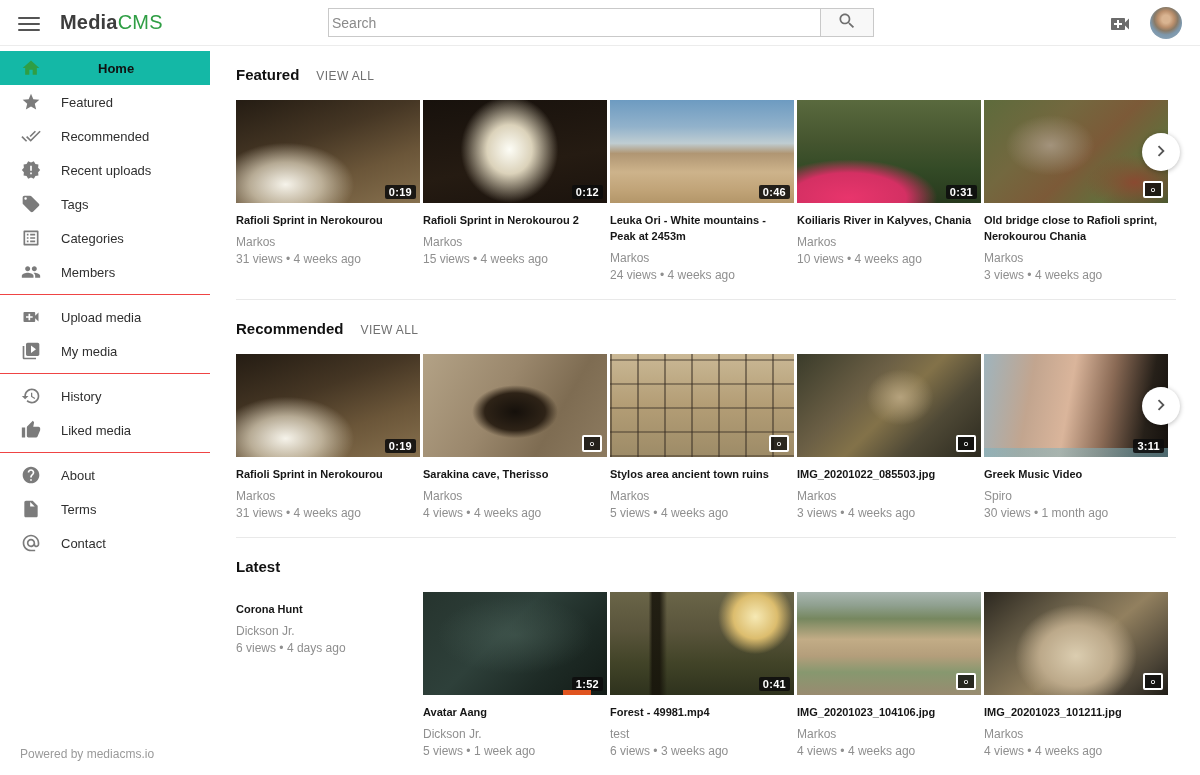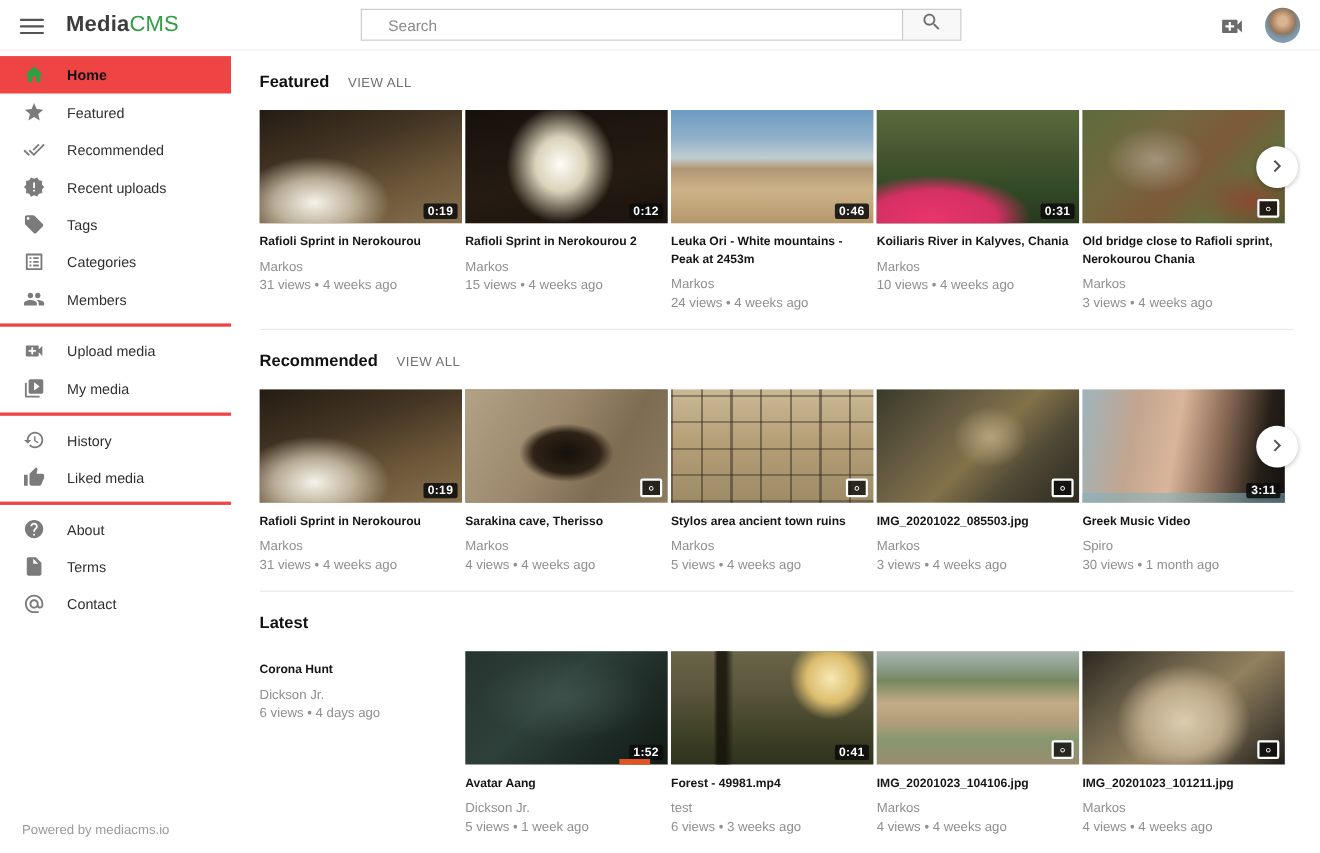--- a/index.html
+++ b/index.html
@@ -9,35 +9,35 @@
   
   .header { position:fixed; top:0; left:0; width:1200px; height:46px; background:#fff;
     border-bottom:1px solid #ececec; z-index:30; }
   .hamburger { position:absolute; left:18px; top:13px; width:22px; height:20px; cursor:pointer; }
   .hamburger span { display:block; height:2px; background:#545454; margin:4px 0; border-radius:1px; }
   .logo { position:absolute; left:60px; top:11px; font-size:20px; letter-spacing:.2px; cursor:pointer; }
   .logo .l1 { color:#3d3d3d; font-weight:700; }
   .logo .l2 { color:#2f9e44; font-weight:500; }
   .searchwrap { position:absolute; left:328px; top:8px; display:flex; }
   .searchwrap input { width:492px; height:29px; border:1px solid #c9c9c9; border-right:none;
-    padding:0 24px; font-size:14px; color:#7f1d1d; outline:none; font-family:inherit; }
+    padding:0 3px; font-size:14px; color:#7f1d1d; outline:none; font-family:inherit; }
   .searchwrap input::placeholder { color:#8a8a8a; }
   .searchbtn { width:54px; height:29px; border:1px solid #c9c9c9; background:#f8f8f8;
     display:flex; align-items:center; justify-content:center; cursor:pointer; color:#6f6f6f; }
   .hdr-upload { position:absolute; right:68px; top:12px; width:24px; height:24px; color:#6b6b6b; cursor:pointer; }
   .avatar { position:absolute; right:18px; top:7px; width:32px; height:32px; border-radius:50%;
     cursor:pointer; overflow:hidden;
     background: radial-gradient(circle at 50% 38%, #d9b491 16%, #b98e6b 33%, #8a7a66 46%, #7d97ab 62%, #93abbd 100%); }
 
   
   .sidebar { position:fixed; top:46px; left:0; bottom:0; width:210px; background:#fff; z-index:20; }
   .sgroup { padding:5px 0; }
-  .sgroup + .sgroup { border-top:3px solid #ef4444; }
+  .sgroup + .sgroup { border-top:1px solid #ef4444; }
   .side-item { display:flex; align-items:center; height:34px; padding-left:21px; cursor:pointer; }
-  .side-item.active { background:#ef4444; }
+  .side-item.active { background:#14b8a6;gap:37px; }
   .sicon { width:20px; height:20px; color:#7b7b7b; margin-right:20px; flex:none; }
   .side-item.active .sicon { color:#2f9e44; }
   .slabel { font-size:13px; color:#2f2f2f; }
   .side-item.active .slabel { font-weight:bold; color:#111; }
   .powered { position:absolute; left:20px; bottom:14px; font-size:12px; color:#9a9a9a; }
 
   
   .main { position:absolute; top:46px; left:210px; width:990px; height:729px;
     padding:0 24px 0 26px; overflow:hidden; background:#fff; }
   .section { padding:20px 0 17px; border-bottom:1px solid #e9e9e9; }

